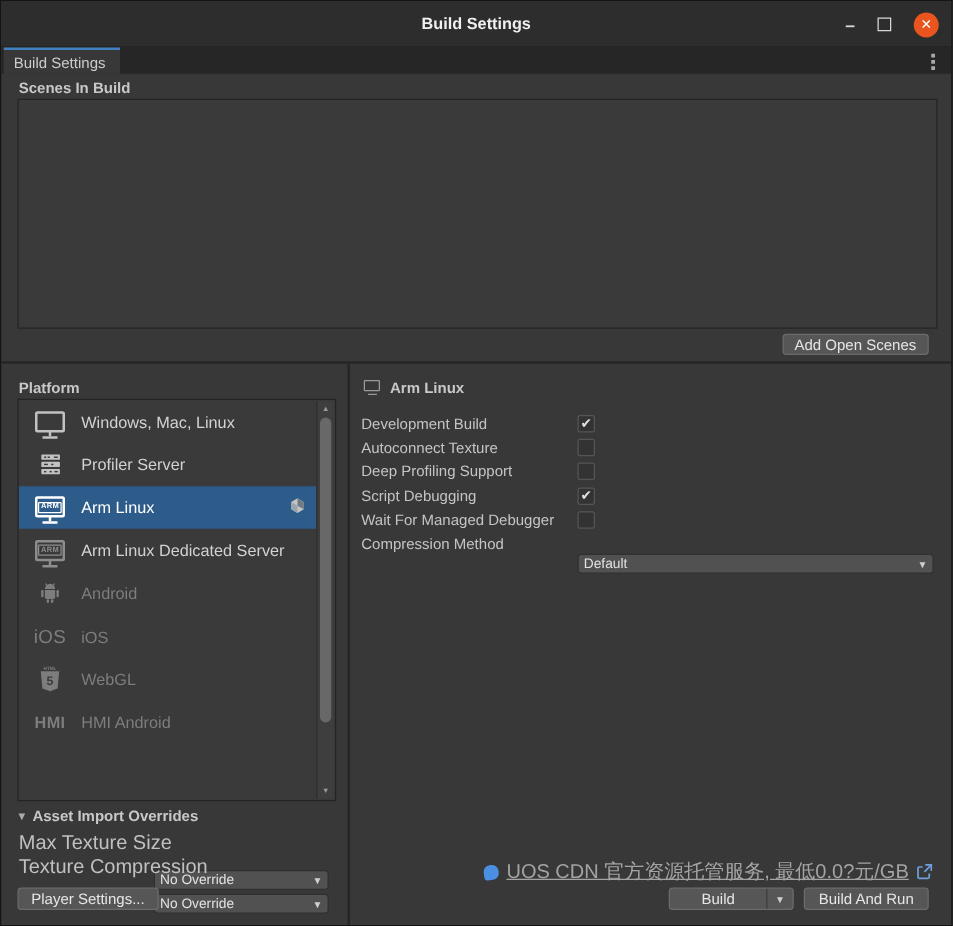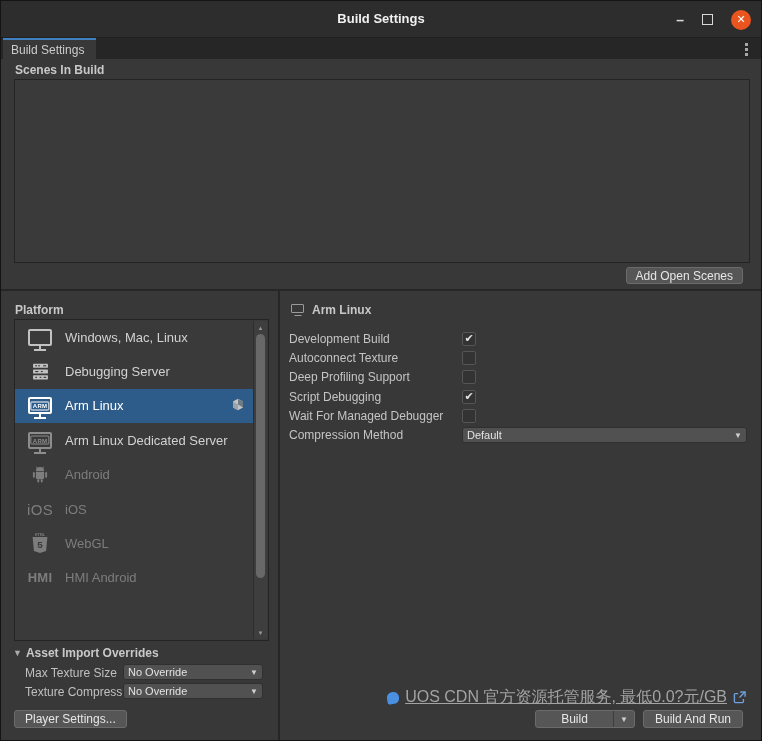--- a/index.html
+++ b/index.html
@@ -49,22 +49,22 @@
 
   
   .scrollbar { position:absolute; top:1px; right:1px; width:14px; bottom:1px; background:#3e3e3e; border-left:1px solid #2e2e2e; }
   .sb-arrow { position:absolute; left:0; width:100%; height:11px; color:#999; font-size:6px; display:flex; align-items:center; justify-content:center; }
   .sb-up { top:1px; } .sb-down { bottom:1px; }
   .sb-thumb { position:absolute; left:2px; width:9px; top:13px; height:244px; background:#686868; border-radius:5px; }
 
   
   .aio-header { position:absolute; left:12px; top:645px; display:flex; align-items:center; gap:4px; color:#c8c8c8; font-size:12px; font-weight:bold; }
   .fold-tri { color:#ababab; font-size:9px; font-weight:normal; }
-  .aio-row-label { position:absolute; left:14px; color:#c0c0c0; font-size:12px;margin-left:10px; }
-  .dropdown { background:#515151; border:1px solid #303030; border-radius:3px; color:#e2e2e2; font-size:11px; display:flex; align-items:center; padding:0 4px; position:absolute; height:16px; }
+  .aio-row-label { position:absolute; left:14px; color:#c0c0c0; font-size:16px; }
+  .dropdown { background:#515151; border:1px solid #303030; border-radius:3px; color:#e2e2e2; font-size:11px; display:flex; align-items:center; padding:0 4px; position:absolute; height:16px;margin-top:32px; }
   .dropdown .dd-arrow { margin-left:auto; color:#cfcfcf; font-size:8px; }
   .dd-max { left:122px; top:663px; width:140px; }
   .dd-tex { left:122px; top:682px; width:140px; }
   .player-settings-btn { position:absolute; left:13px; top:709px; height:18px; padding:0 10px; background:#565656; border:1px solid #6b6b6b; border-radius:3px; color:#e6e6e6; font-size:12px; display:flex; align-items:center; }
 
   
   .rp-header { position:absolute; left:290px; top:302px; display:flex; align-items:center; gap:8px; color:#c8c8c8; font-size:12px; font-weight:bold; }
   .mini-mon { width:13px; height:9px; border:1.5px solid #9a9a9a; border-radius:1px; position:relative; margin-top:-3px; }
   .mini-mon::after { content:""; position:absolute; left:50%; bottom:-4px; width:7px; height:1.5px; background:#9a9a9a; transform:translateX(-50%); box-shadow:0 -1.5px 0 -0.5px #9a9a9a; }
   .settings-rows { position:absolute; left:288px; top:328px; right:14px; }
@@ -140,21 +140,21 @@
                 <rect x="9.3" y="4.8" width="2" height="1.3"></rect>
                 <rect x="15" y="4.8" width="3.5" height="1.3"></rect>
                 <rect x="6" y="11.4" width="3.5" height="1.3"></rect>
                 <rect x="12.5" y="11.4" width="2" height="1.3"></rect>
                 <rect x="6" y="18" width="2" height="1.3"></rect>
                 <rect x="11" y="18" width="2" height="1.3"></rect>
                 <rect x="15.5" y="18" width="3" height="1.3"></rect>
               </g>
             </svg>
         </span>
-        <span>Debugging Server</span>
+        <span>Profiler Server</span>
       </div>
       <div class="prow selected">
         <span class="picon" style="color:#ffffff">
           <span class="mon">
               <span class="arm-tag">ARM</span>
             </span>
         </span>
         <span>Arm Linux</span>
         <span class="unity-badge">
           <svg width="14" height="14" viewBox="0 0 24 24">

